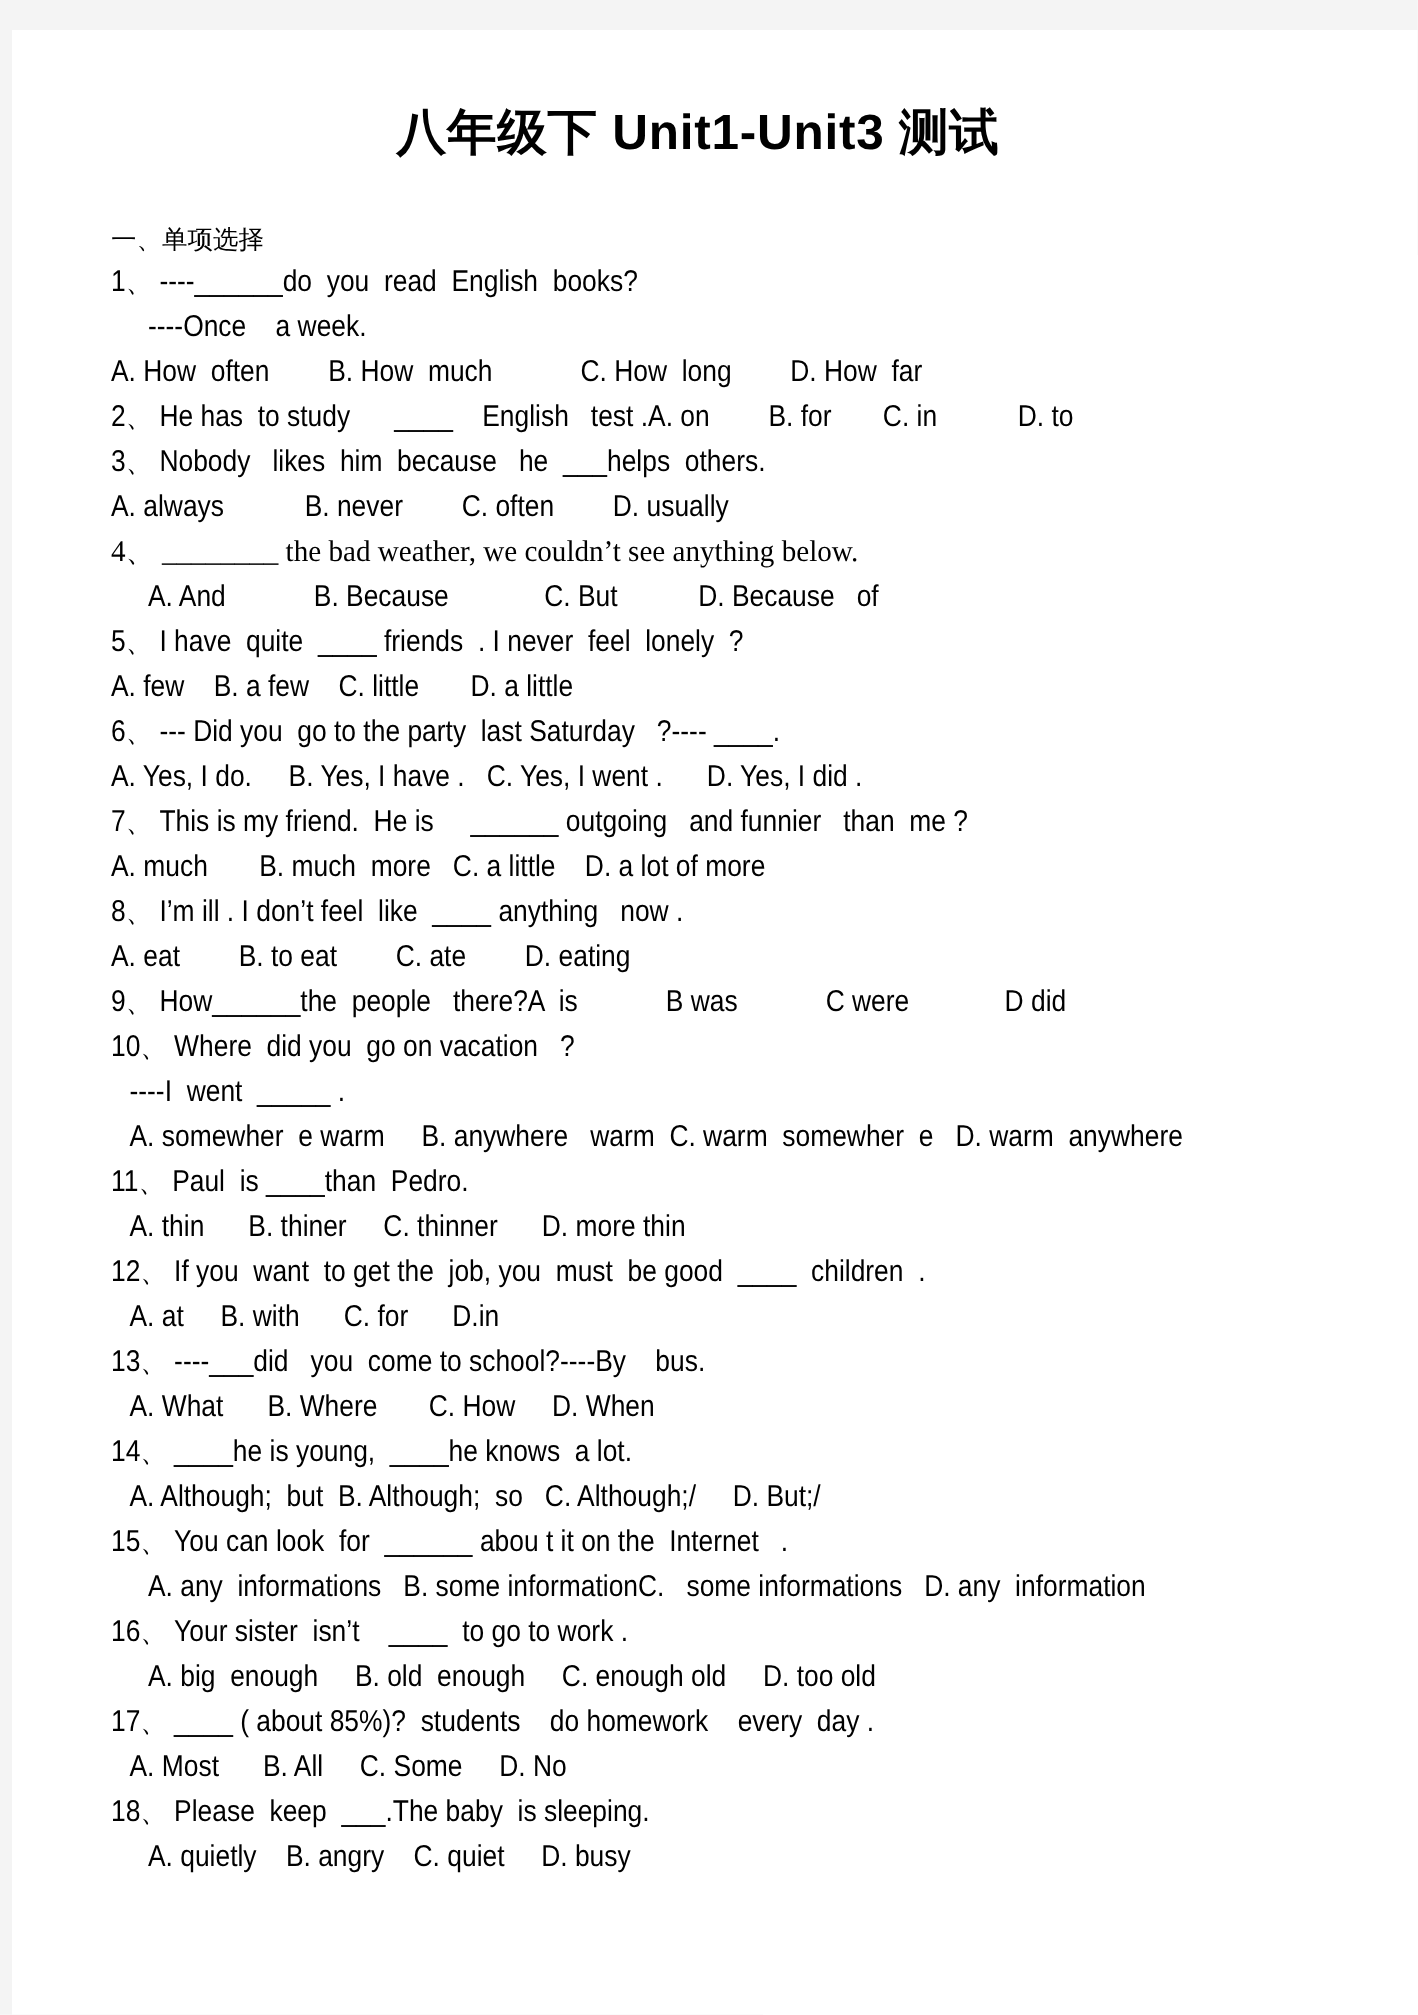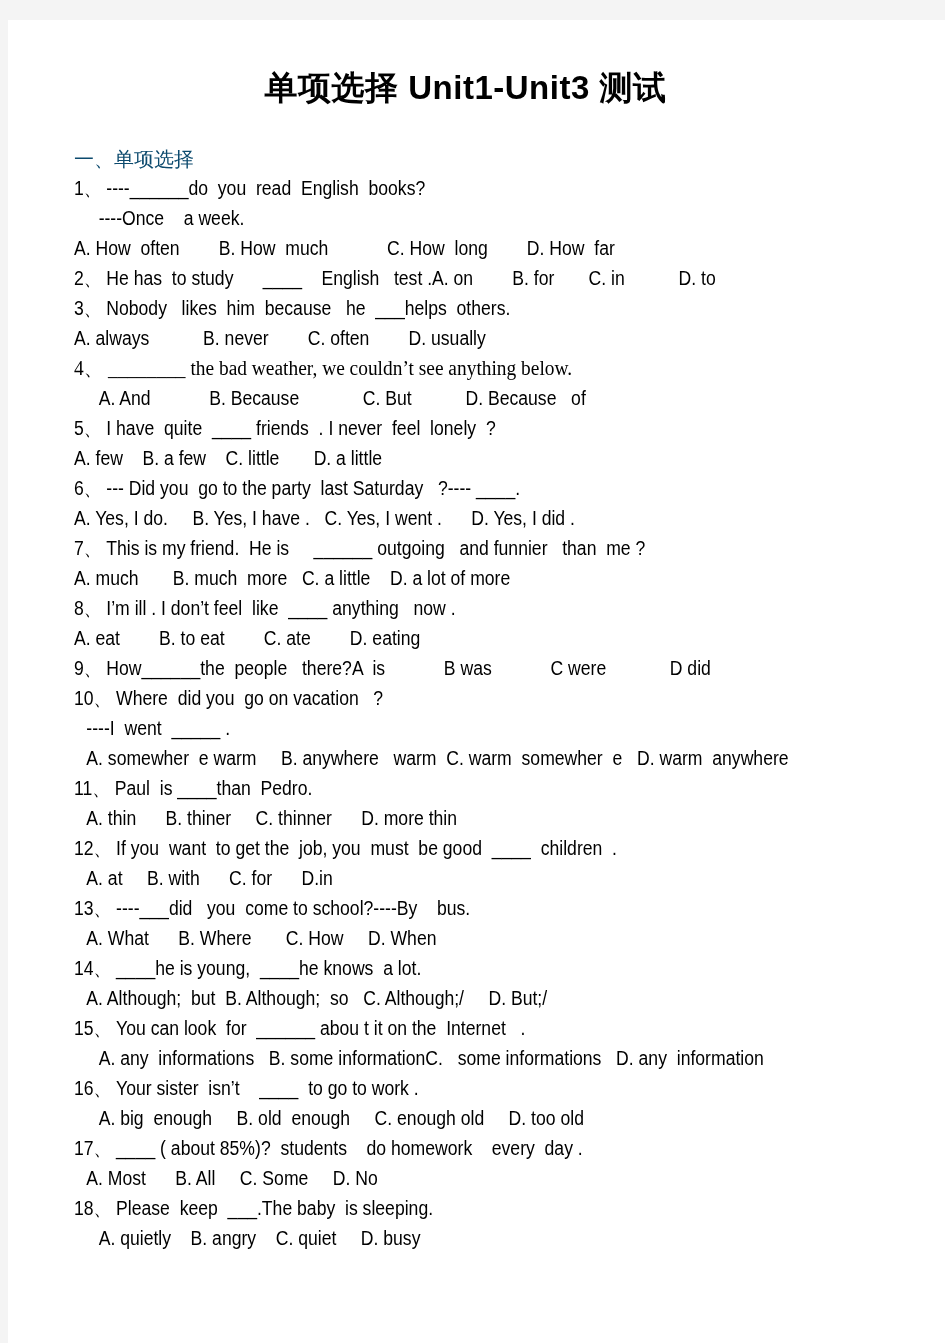--- a/index.html
+++ b/index.html
@@ -32,23 +32,23 @@
     padding-right: 22px;
     letter-spacing: 0.5px;
     white-space: pre;
   }
   #body-block {
     margin-top: 38px;
     padding-left: 66px;
   }
   .section-head {
     font-family: "Liberation Serif", serif;
-    font-size: 20px;
+    font-size: 17px;
     line-height: 27px;
-    color: #0c4a6e;
+    color: #000000;
     white-space: pre;
   }
   .ln {
     font-size: 20px;
     line-height: 30px;
     color: #000;
     white-space: pre;
     font-family: "Liberation Sans", sans-serif;
     transform: scaleX(0.88);
     transform-origin: left center;
@@ -60,21 +60,21 @@
     font-size: 20px;
   }
   .ln.ind1 { padding-left: 14px; }
   .ln.ind2 { padding-left: 28px; }
 </style>
 </head>
 <body>
 
 <div id="page">
 
-  <h1 id="doc-title">单项选择 Unit1-Unit3 测试</h1>
+  <h1 id="doc-title">八年级下 Unit1-Unit3 测试</h1>
 
   <div id="body-block">
     <div class="section-head">一、单项选择</div>
     <div id="lines">
         <div class="ln">1、 ----______do  you  read  English  books?</div>
         <div class="ln ind2">----Once    a week.</div>
         <div class="ln">A. How  often        B. How  much            C. How  long        D. How  far</div>
         <div class="ln">2、 He has  to study      ____    English   test .A. on        B. for       C. in           D. to</div>
         <div class="ln">3、 Nobody   likes  him  because   he  ___helps  others.</div>
         <div class="ln">A. always           B. never        C. often        D. usually</div>

